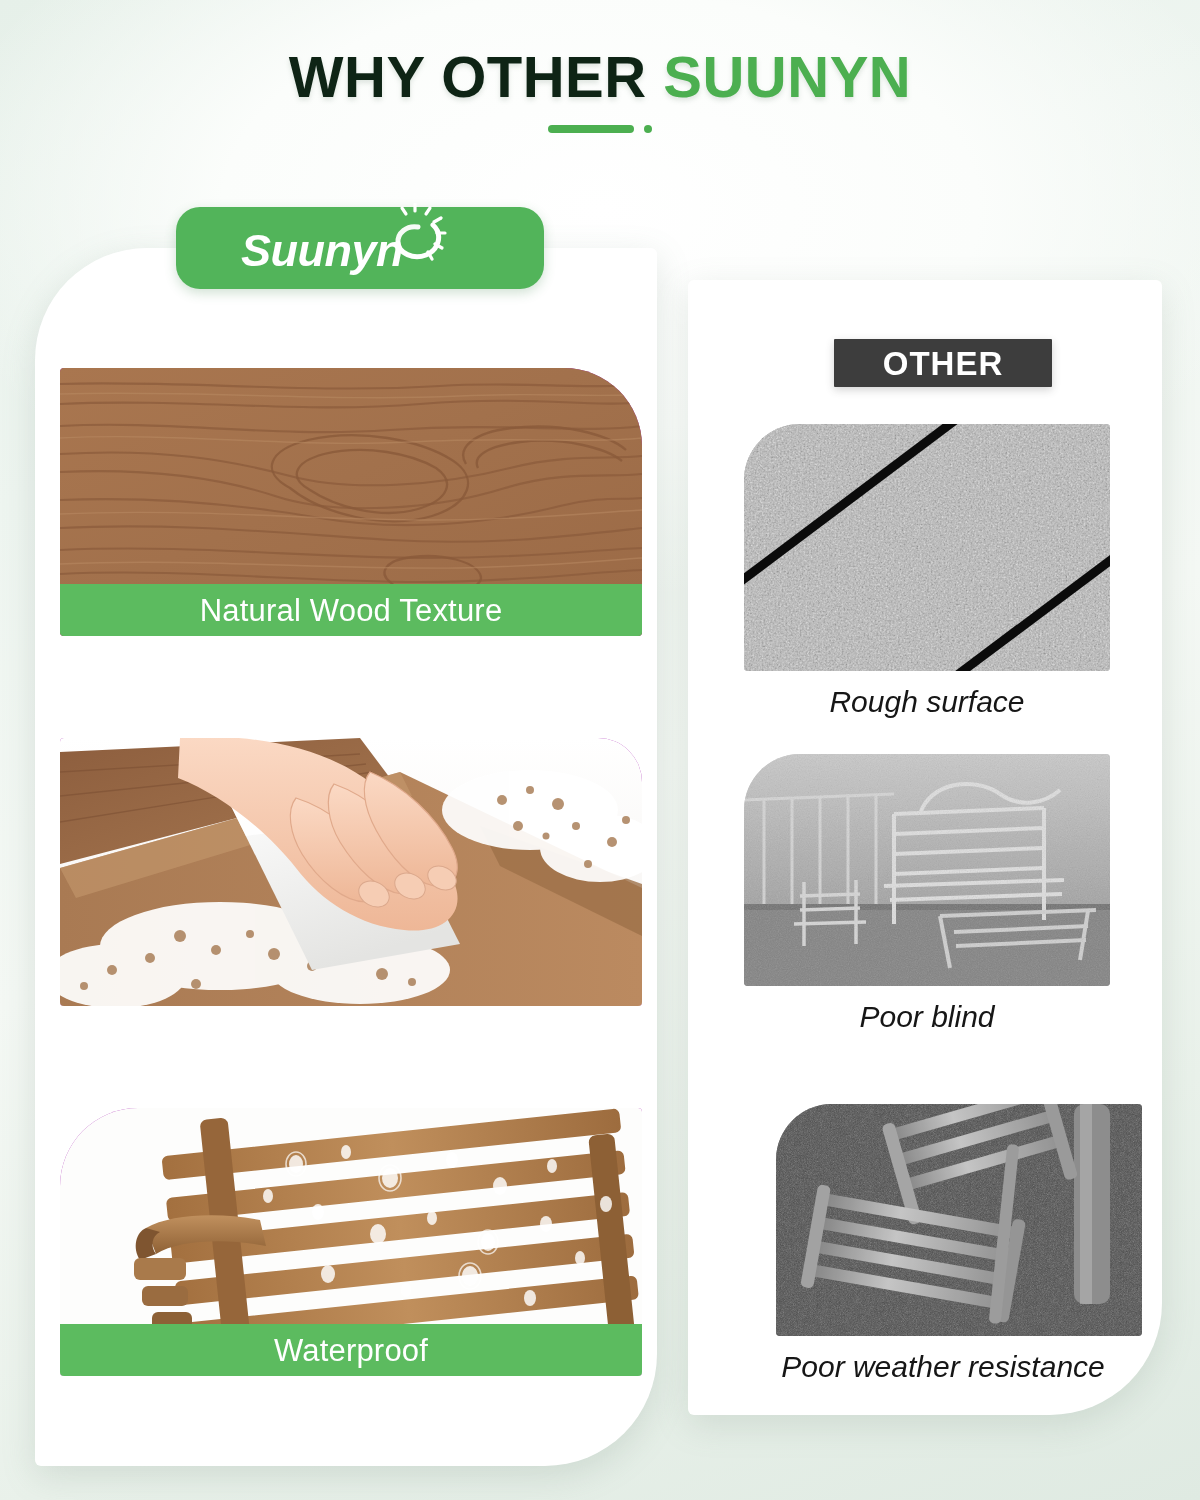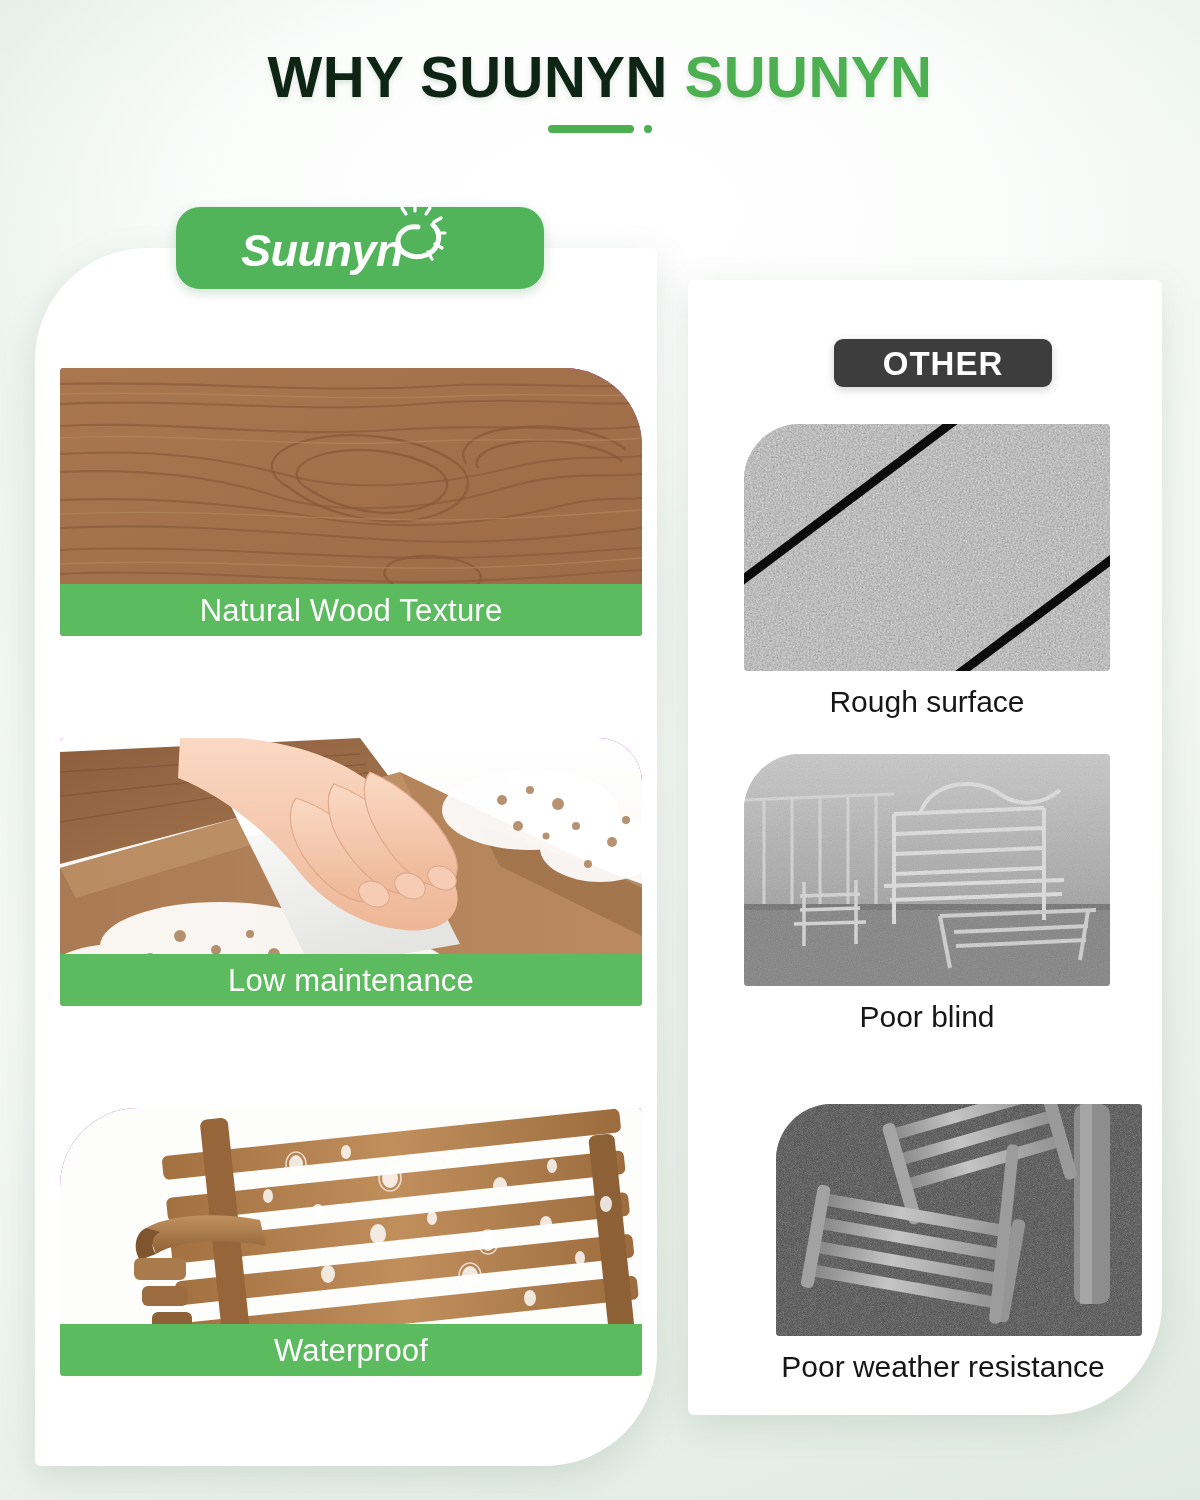--- a/index.html
+++ b/index.html
@@ -113,21 +113,21 @@
   .brand-mark { position: relative; top: -6px; left: -30px; }
 
   
   .other-badge {
     position: absolute;
     left: 834px;
     top: 339px;
     width: 218px;
     height: 48px;
     background: #3d3d3d;
-    border-radius: 9px;
+    border-radius: 1px;
     display: flex;
     align-items: center;
     justify-content: center;
     box-shadow: 0 3px 9px rgba(60,60,60,0.22);
   }
   .other-label {
     color: #ffffff;
     font-size: 33px;
     font-weight: 700;
     letter-spacing: 1px;
@@ -193,30 +193,31 @@
   .other-3 .other-photo { border-radius: 56px 4px 4px 4px; height: 232px; }
   .other-photo svg { display: block; width: 100%; height: 100%; }
 
   .other-caption {
     margin-top: 14px;
     text-align: center;
     color: #161616;
     font-size: 30px;
     font-weight: 400;
     line-height: 1.1;
+    font-style: italic;
   }
 </style>
 </head>
 <body>
 
 <div class="page">
 
   <div class="header">
     <div class="title">
-      <span class="t-dark">WHY SUUNYN</span>
+      <span class="t-dark">WHY OTHER</span>
       <span class="t-green">SUUNYN</span>
     </div>
     <div class="accent-row">
       <div class="accent-bar"></div>
       <div class="accent-dot"></div>
     </div>
   </div>
 
   <div class="card-right"></div>
 
@@ -370,23 +371,20 @@
           <path d="M274 46 C 308 58, 340 86, 358 116 C 372 140, 362 158, 342 156 C 320 154, 296 130, 280 104 C 268 84, 264 58, 274 46 Z"></path>
           <path d="M310 34 C 344 48, 376 78, 392 110 C 404 134, 394 152, 374 148 C 352 144, 330 118, 316 92 C 304 70, 300 46, 310 34 Z"></path>
         </g>
         <g fill="#f6cdb4" stroke="#dba88c" stroke-width="1">
           <ellipse cx="314" cy="156" rx="16" ry="12" transform="rotate(28 314 156)"></ellipse>
           <ellipse cx="350" cy="148" rx="16" ry="12" transform="rotate(28 350 148)"></ellipse>
           <ellipse cx="382" cy="140" rx="15" ry="11" transform="rotate(28 382 140)"></ellipse>
         </g>
       </svg>
     </div>
-    <div class="caption-bar">
-      <span class="caption-text">Low maintenance</span>
-    </div>
   </div>
 
   <div class="tile tile-3">
     <div class="tile-media">
       <svg viewBox="0 0 582 268" preserveAspectRatio="none" aria-hidden="true">
         <defs>
           <linearGradient id="slat" x1="0" y1="0" x2="1" y2="0">
             <stop offset="0%" stop-color="#a3703f"></stop>
             <stop offset="50%" stop-color="#c08f5c"></stop>
             <stop offset="100%" stop-color="#9d6c3e"></stop>

